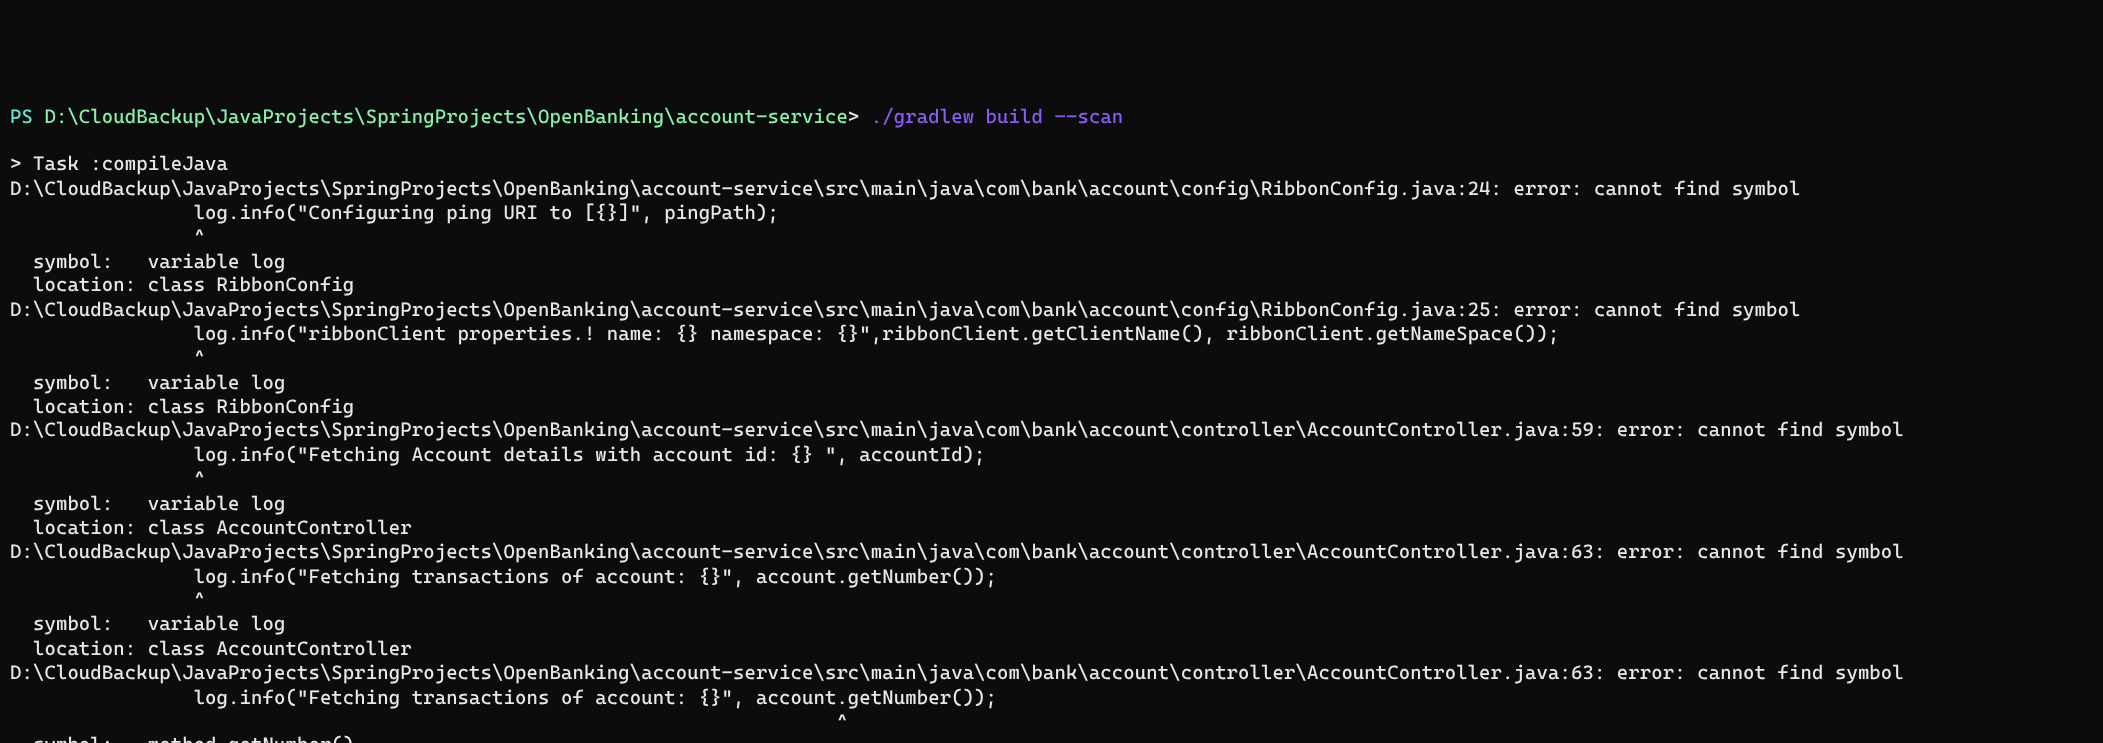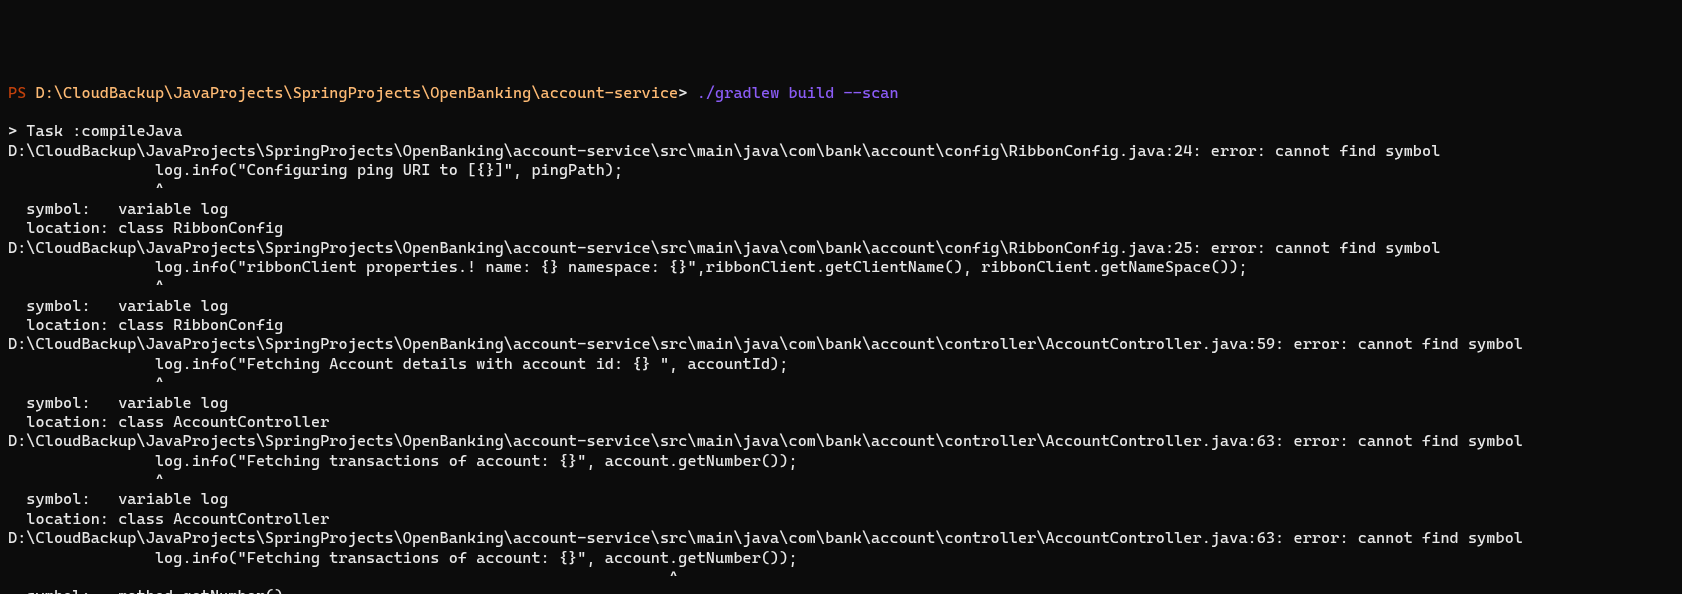--- a/index.html
+++ b/index.html
@@ -7,22 +7,22 @@
       background: #0c0c0c;
       color: #cccccc;
       font-family: 'Cascadia Code', 'Consolas', 'Courier New', monospace;
       font-size: 15.5px;
       line-height: 1.25;
       padding: 6px 8px;
       white-space: pre;
       overflow-x: auto;
       letter-spacing: 0.1px;
     }
-    .prompt-ps { color: #c2410c; }
-    .prompt-path { color: #fdba74; }
+    .prompt-ps { color: #5eead4; }
+    .prompt-path { color: #86efac; }
     .prompt-arrow { color: #e8e8e8; }
     .cmd { color: #8b5cf6; }
     .line { display: block; color: #e8e8e8; }
     .terminal { display: block; }
   </style>
 </head>
 <body>
 
 
 

